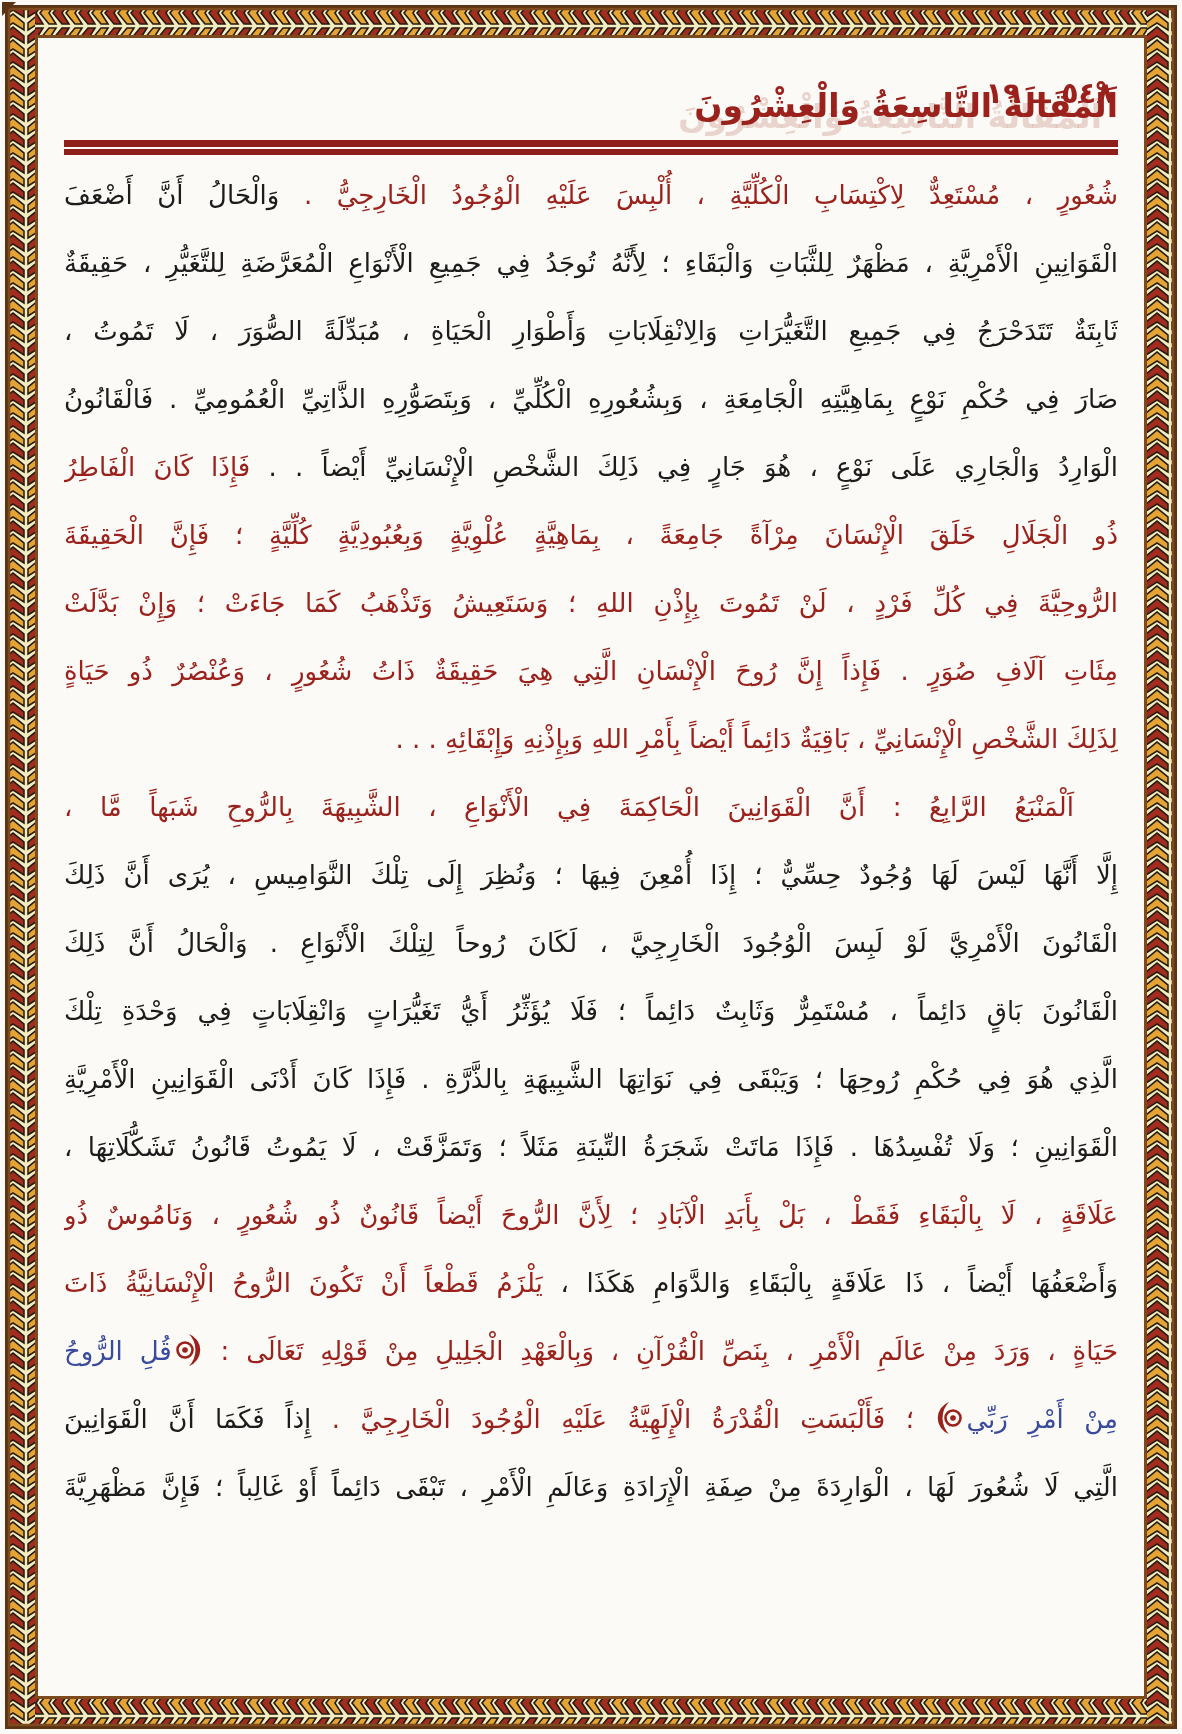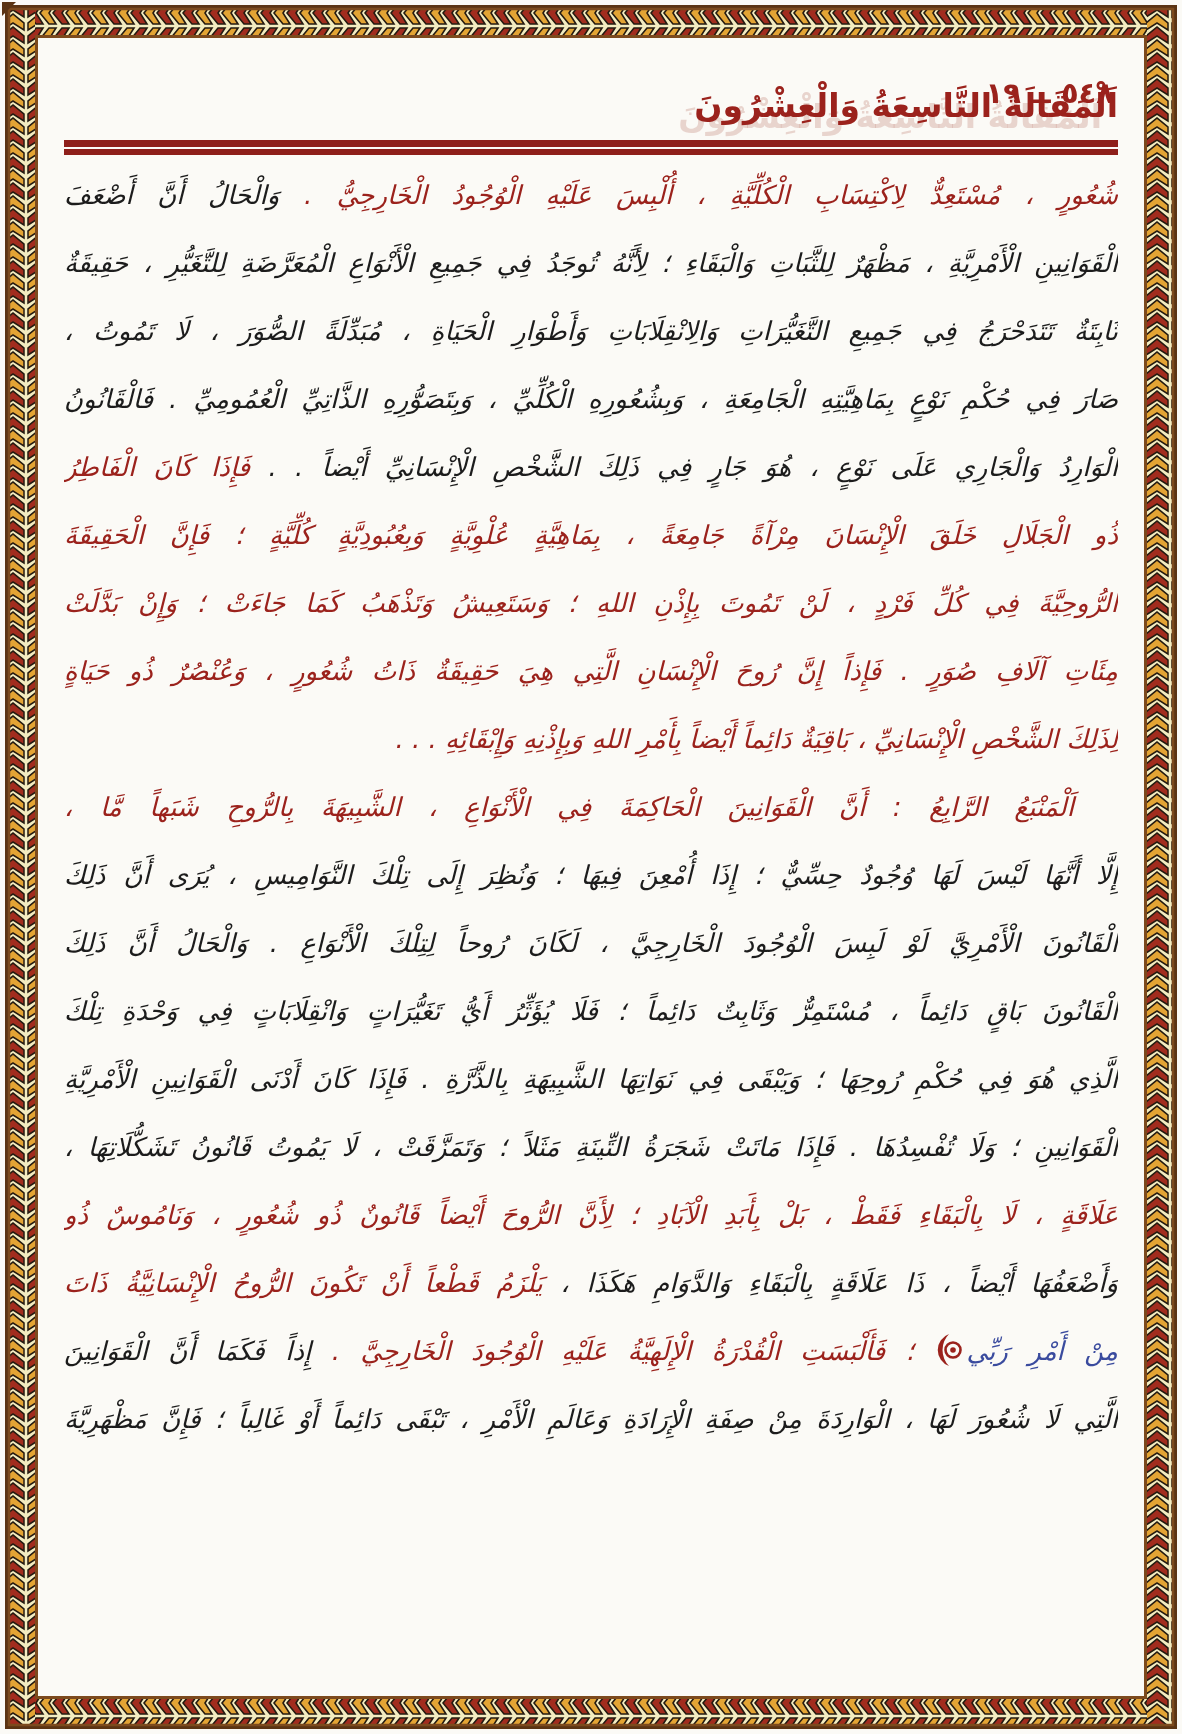--- a/index.html
+++ b/index.html
@@ -21,21 +21,21 @@
   }
   .page-ref{
     position:absolute;top:76px;right:4px;direction:rtl;
     font-size:29px;font-weight:bold;color:var(--red,#9b221c);letter-spacing:2px;
   }
   .rule{margin-top:12px;}
   .rule .bar1{height:7px;background:var(--rule,#8e1f1a);}
   .rule .gap{height:2px;}
   .rule .bar2{height:6px;background:var(--rule,#8e1f1a);}
   
-  .body-text{direction:rtl;margin-top:6px;font-style:italic;}
+  .body-text{direction:rtl;margin-top:6px;}
   .line{
     height:68px;line-height:68px;font-size:26px;
     text-align:justify;text-align-last:justify;
     white-space:normal;overflow:hidden;
   }
   .line-end{text-align-last:right;}
   .line-indent{padding-right:44px;}
   .c-black{color:var(--black,#1c1c1c);}
   .c-red{color:var(--red,#9b221c);}
   .c-blue{color:var(--blue,#3a4b9e);}
@@ -91,20 +91,27 @@
       <div class="line"><span class="c-red">مِئَاتِ آلَافِ صُوَرٍ . فَإِذاً إِنَّ رُوحَ الْإِنْسَانِ الَّتِي هِيَ حَقِيقَةٌ ذَاتُ شُعُورٍ ، وَعُنْصُرٌ ذُو حَيَاةٍ</span></div>
       <div class="line line-end"><span class="c-red">لِذَلِكَ الشَّخْصِ الْإِنْسَانِيِّ ، بَاقِيَةٌ دَائِماً أَيْضاً بِأَمْرِ اللهِ وَبِإِذْنِهِ وَإِبْقَائِهِ . . .</span></div>
       <div class="line line-indent"><span class="c-red">اَلْمَنْبَعُ الرَّابِعُ : أَنَّ الْقَوَانِينَ الْحَاكِمَةَ فِي الْأَنْوَاعِ ، الشَّبِيهَةَ بِالرُّوحِ شَبَهاً مَّا ،</span></div>
       <div class="line"><span class="c-black">إِلَّا أَنَّهَا لَيْسَ لَهَا وُجُودٌ حِسِّيٌّ ؛ إِذَا أُمْعِنَ فِيهَا ؛ وَنُظِرَ إِلَى تِلْكَ النَّوَامِيسِ ، يُرَى أَنَّ ذَلِكَ</span></div>
       <div class="line"><span class="c-black">الْقَانُونَ الْأَمْرِيَّ لَوْ لَبِسَ الْوُجُودَ الْخَارِجِيَّ ، لَكَانَ رُوحاً لِتِلْكَ الْأَنْوَاعِ . وَالْحَالُ أَنَّ ذَلِكَ</span></div>
       <div class="line"><span class="c-black">الْقَانُونَ بَاقٍ دَائِماً ، مُسْتَمِرٌّ وَثَابِتٌ دَائِماً ؛ فَلَا يُؤَثِّرُ أَيُّ تَغَيُّرَاتٍ وَانْقِلَابَاتٍ فِي وَحْدَةِ تِلْكَ</span></div>
       <div class="line"><span class="c-black">الَّذِي هُوَ فِي حُكْمِ رُوحِهَا ؛ وَيَبْقَى فِي نَوَاتِهَا الشَّبِيهَةِ بِالذَّرَّةِ . فَإِذَا كَانَ أَدْنَى الْقَوَانِينِ الْأَمْرِيَّةِ</span></div>
       <div class="line"><span class="c-black">الْقَوَانِينِ ؛ وَلَا تُفْسِدُهَا . فَإِذَا مَاتَتْ شَجَرَةُ التِّينَةِ مَثَلاً ؛ وَتَمَزَّقَتْ ، لَا يَمُوتُ قَانُونُ تَشَكُّلَاتِهَا ،</span></div>
       <div class="line"><span class="c-red">عَلَاقَةٍ ، لَا بِالْبَقَاءِ فَقَطْ ، بَلْ بِأَبَدِ الْآبَادِ ؛ لِأَنَّ الرُّوحَ أَيْضاً قَانُونٌ ذُو شُعُورٍ ، وَنَامُوسٌ ذُو</span></div>
       <div class="line"><span class="c-black">وَأَضْعَفُهَا أَيْضاً ، ذَا عَلَاقَةٍ بِالْبَقَاءِ وَالدَّوَامِ هَكَذَا ، </span><span class="c-red">يَلْزَمُ قَطْعاً أَنْ تَكُونَ الرُّوحُ الْإِنْسَانِيَّةُ ذَاتَ</span></div>
+      <div class="line"><span class="c-red">حَيَاةٍ ، وَرَدَ مِنْ عَالَمِ الْأَمْرِ ، بِنَصِّ الْقُرْآنِ ، وَبِالْعَهْدِ الْجَلِيلِ مِنْ قَوْلِهِ تَعَالَى : </span><span class="orn"><svg width="26" height="34" viewBox="0 0 26 34">
+            <g transform="translate(26,0) scale(-1,1)">
+              <path d="M12 1 A 17 17 0 0 0 12 33 A 23 23 0 0 1 12 1 Z" fill="#9b221c"></path>
+              <circle cx="16" cy="17" r="7.5" fill="#fbfaf6" stroke="#9b221c" stroke-width="2.6"></circle>
+              <circle cx="16" cy="17" r="2.8" fill="#9b221c"></circle>
+            </g>
+          </svg></span><span class="c-blue">قُلِ الرُّوحُ</span></div>
       <div class="line"><span class="c-blue">مِنْ أَمْرِ رَبِّي</span><span class="orn"><svg width="26" height="34" viewBox="0 0 26 34">
             <path d="M12 1 A 17 17 0 0 0 12 33 A 23 23 0 0 1 12 1 Z" fill="#9b221c"></path>
             <circle cx="16" cy="17" r="7.5" fill="#fbfaf6" stroke="#9b221c" stroke-width="2.6"></circle>
             <circle cx="16" cy="17" r="2.8" fill="#9b221c"></circle>
           </svg></span><span class="c-red"> ؛ فَأَلْبَسَتِ الْقُدْرَةُ الْإِلَهِيَّةُ عَلَيْهِ الْوُجُودَ الْخَارِجِيَّ . </span><span class="c-black">إِذاً فَكَمَا أَنَّ الْقَوَانِينَ</span></div>
       <div class="line"><span class="c-black">الَّتِي لَا شُعُورَ لَهَا ، الْوَارِدَةَ مِنْ صِفَةِ الْإِرَادَةِ وَعَالَمِ الْأَمْرِ ، تَبْقَى دَائِماً أَوْ غَالِباً ؛ فَإِنَّ مَظْهَرِيَّةَ</span></div>
     </div>
 </div>
 
 </body></html>

